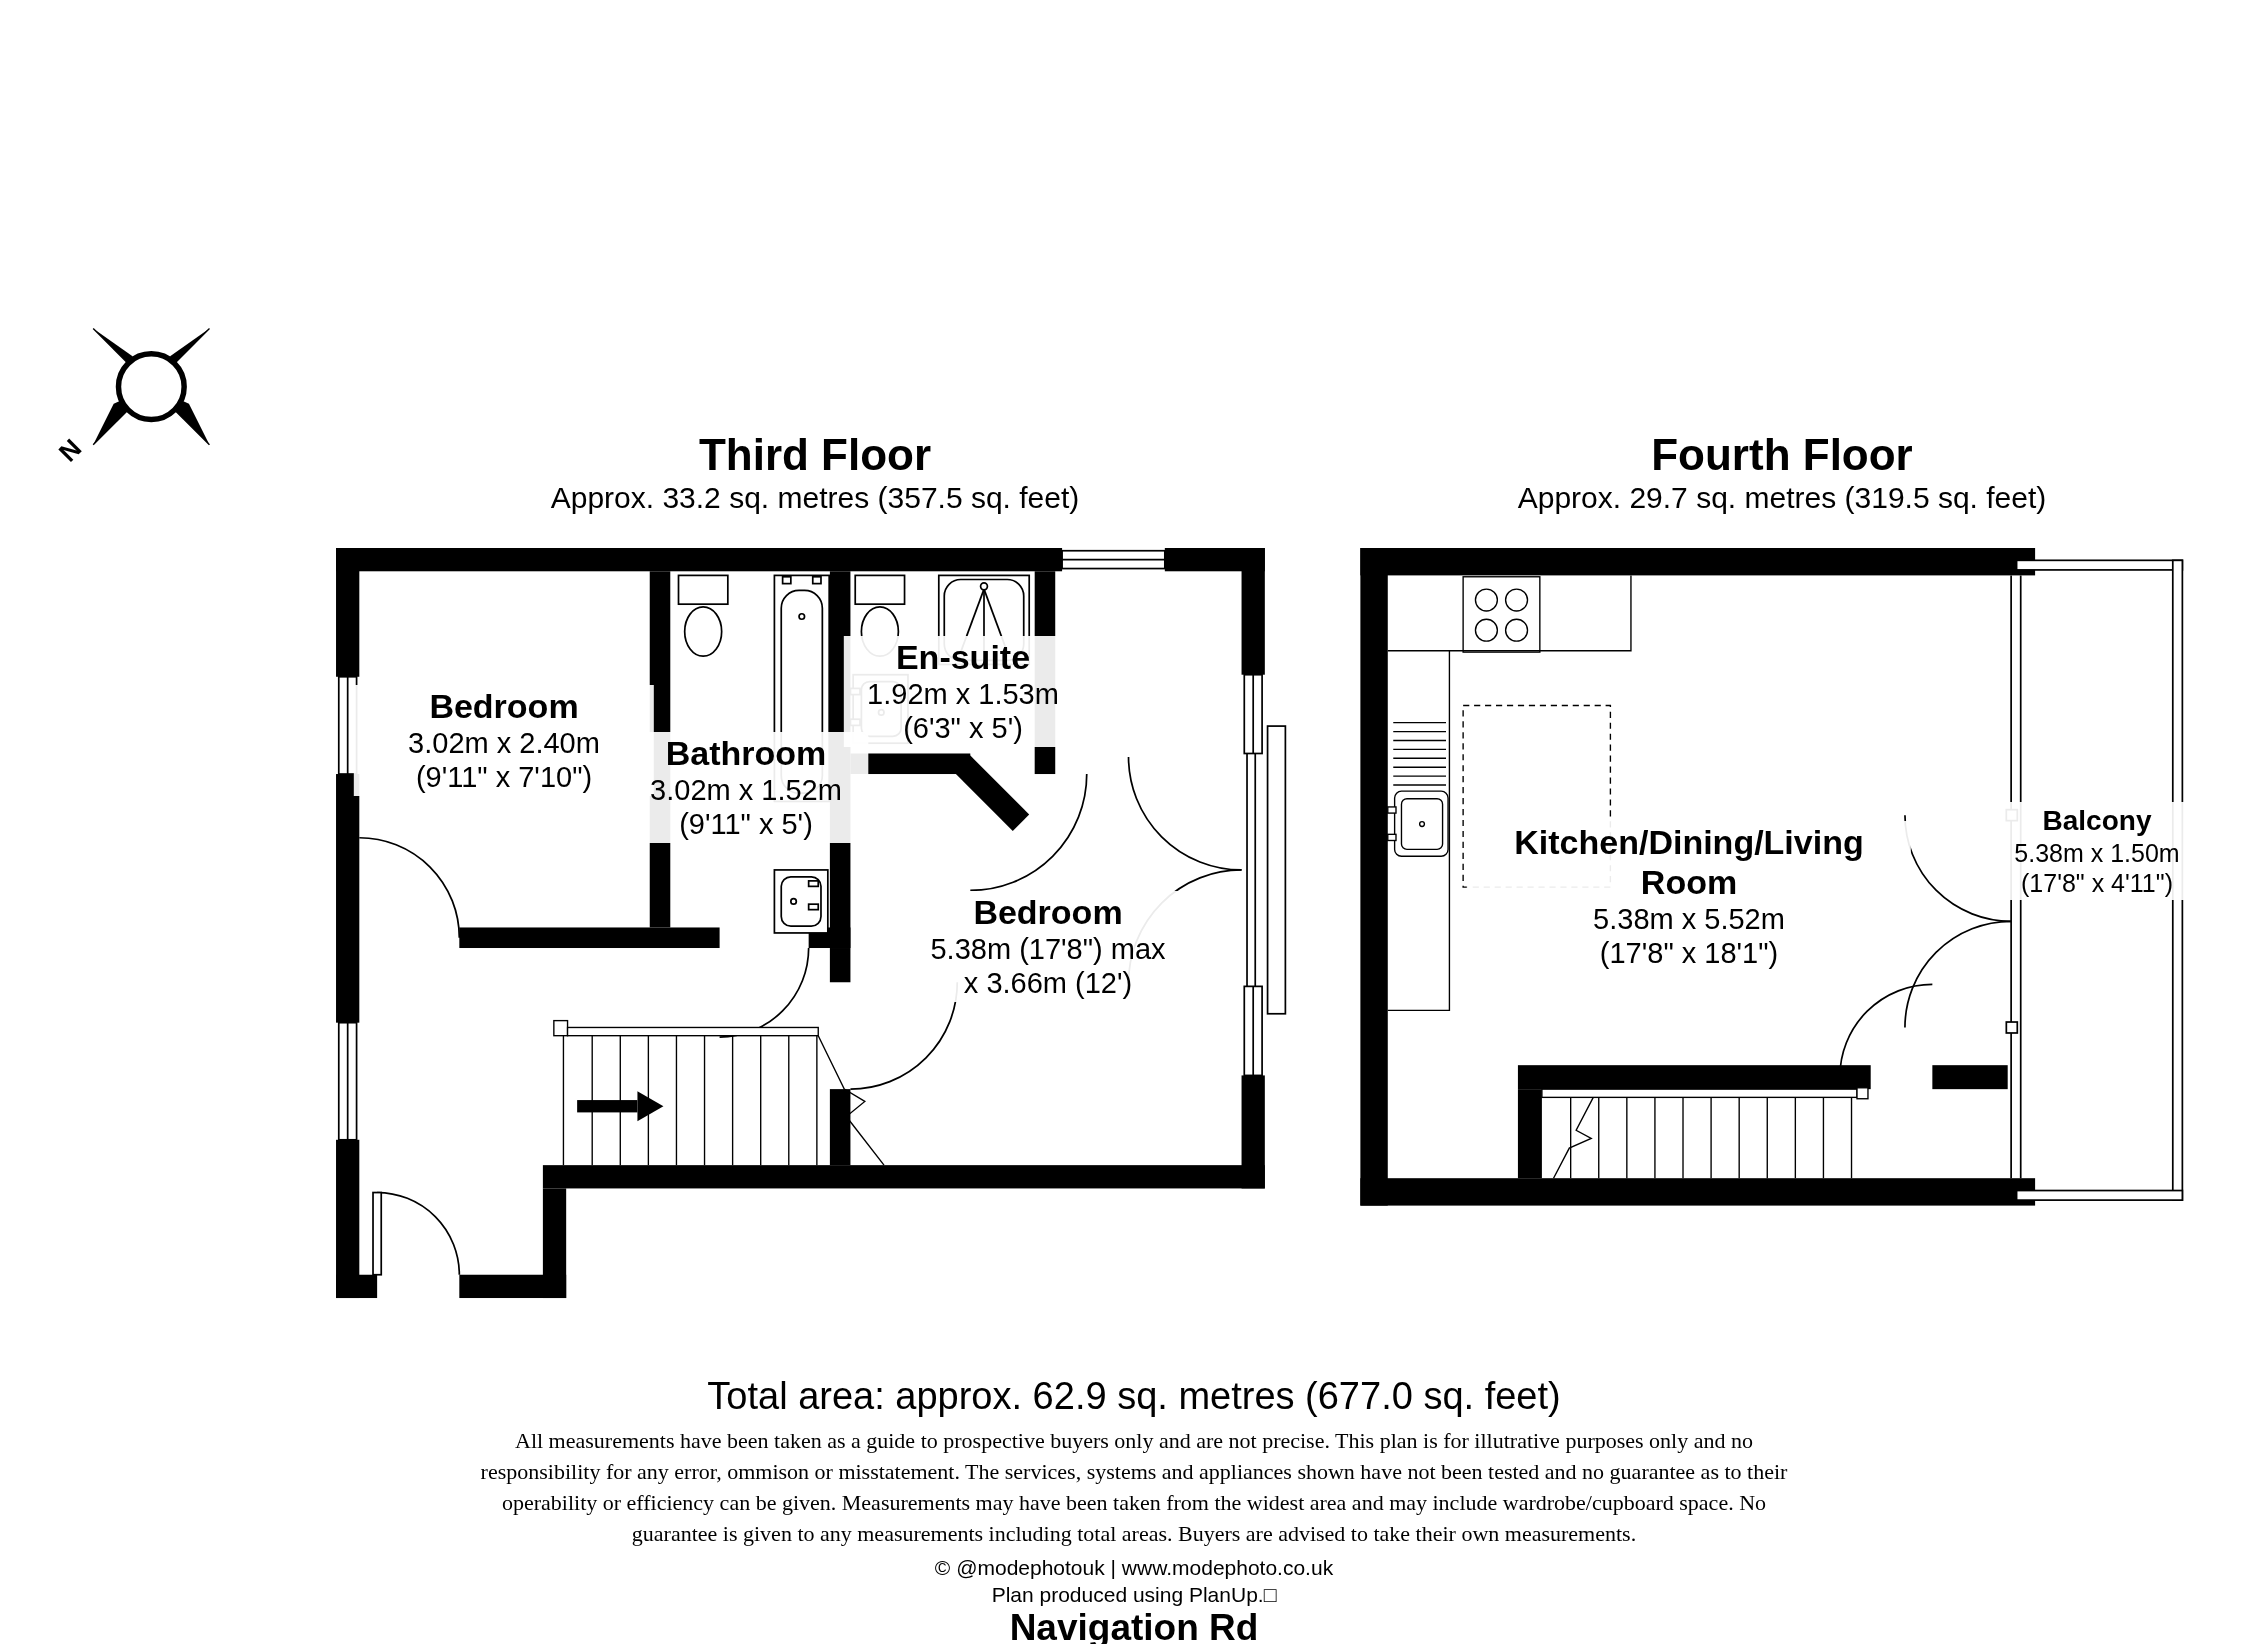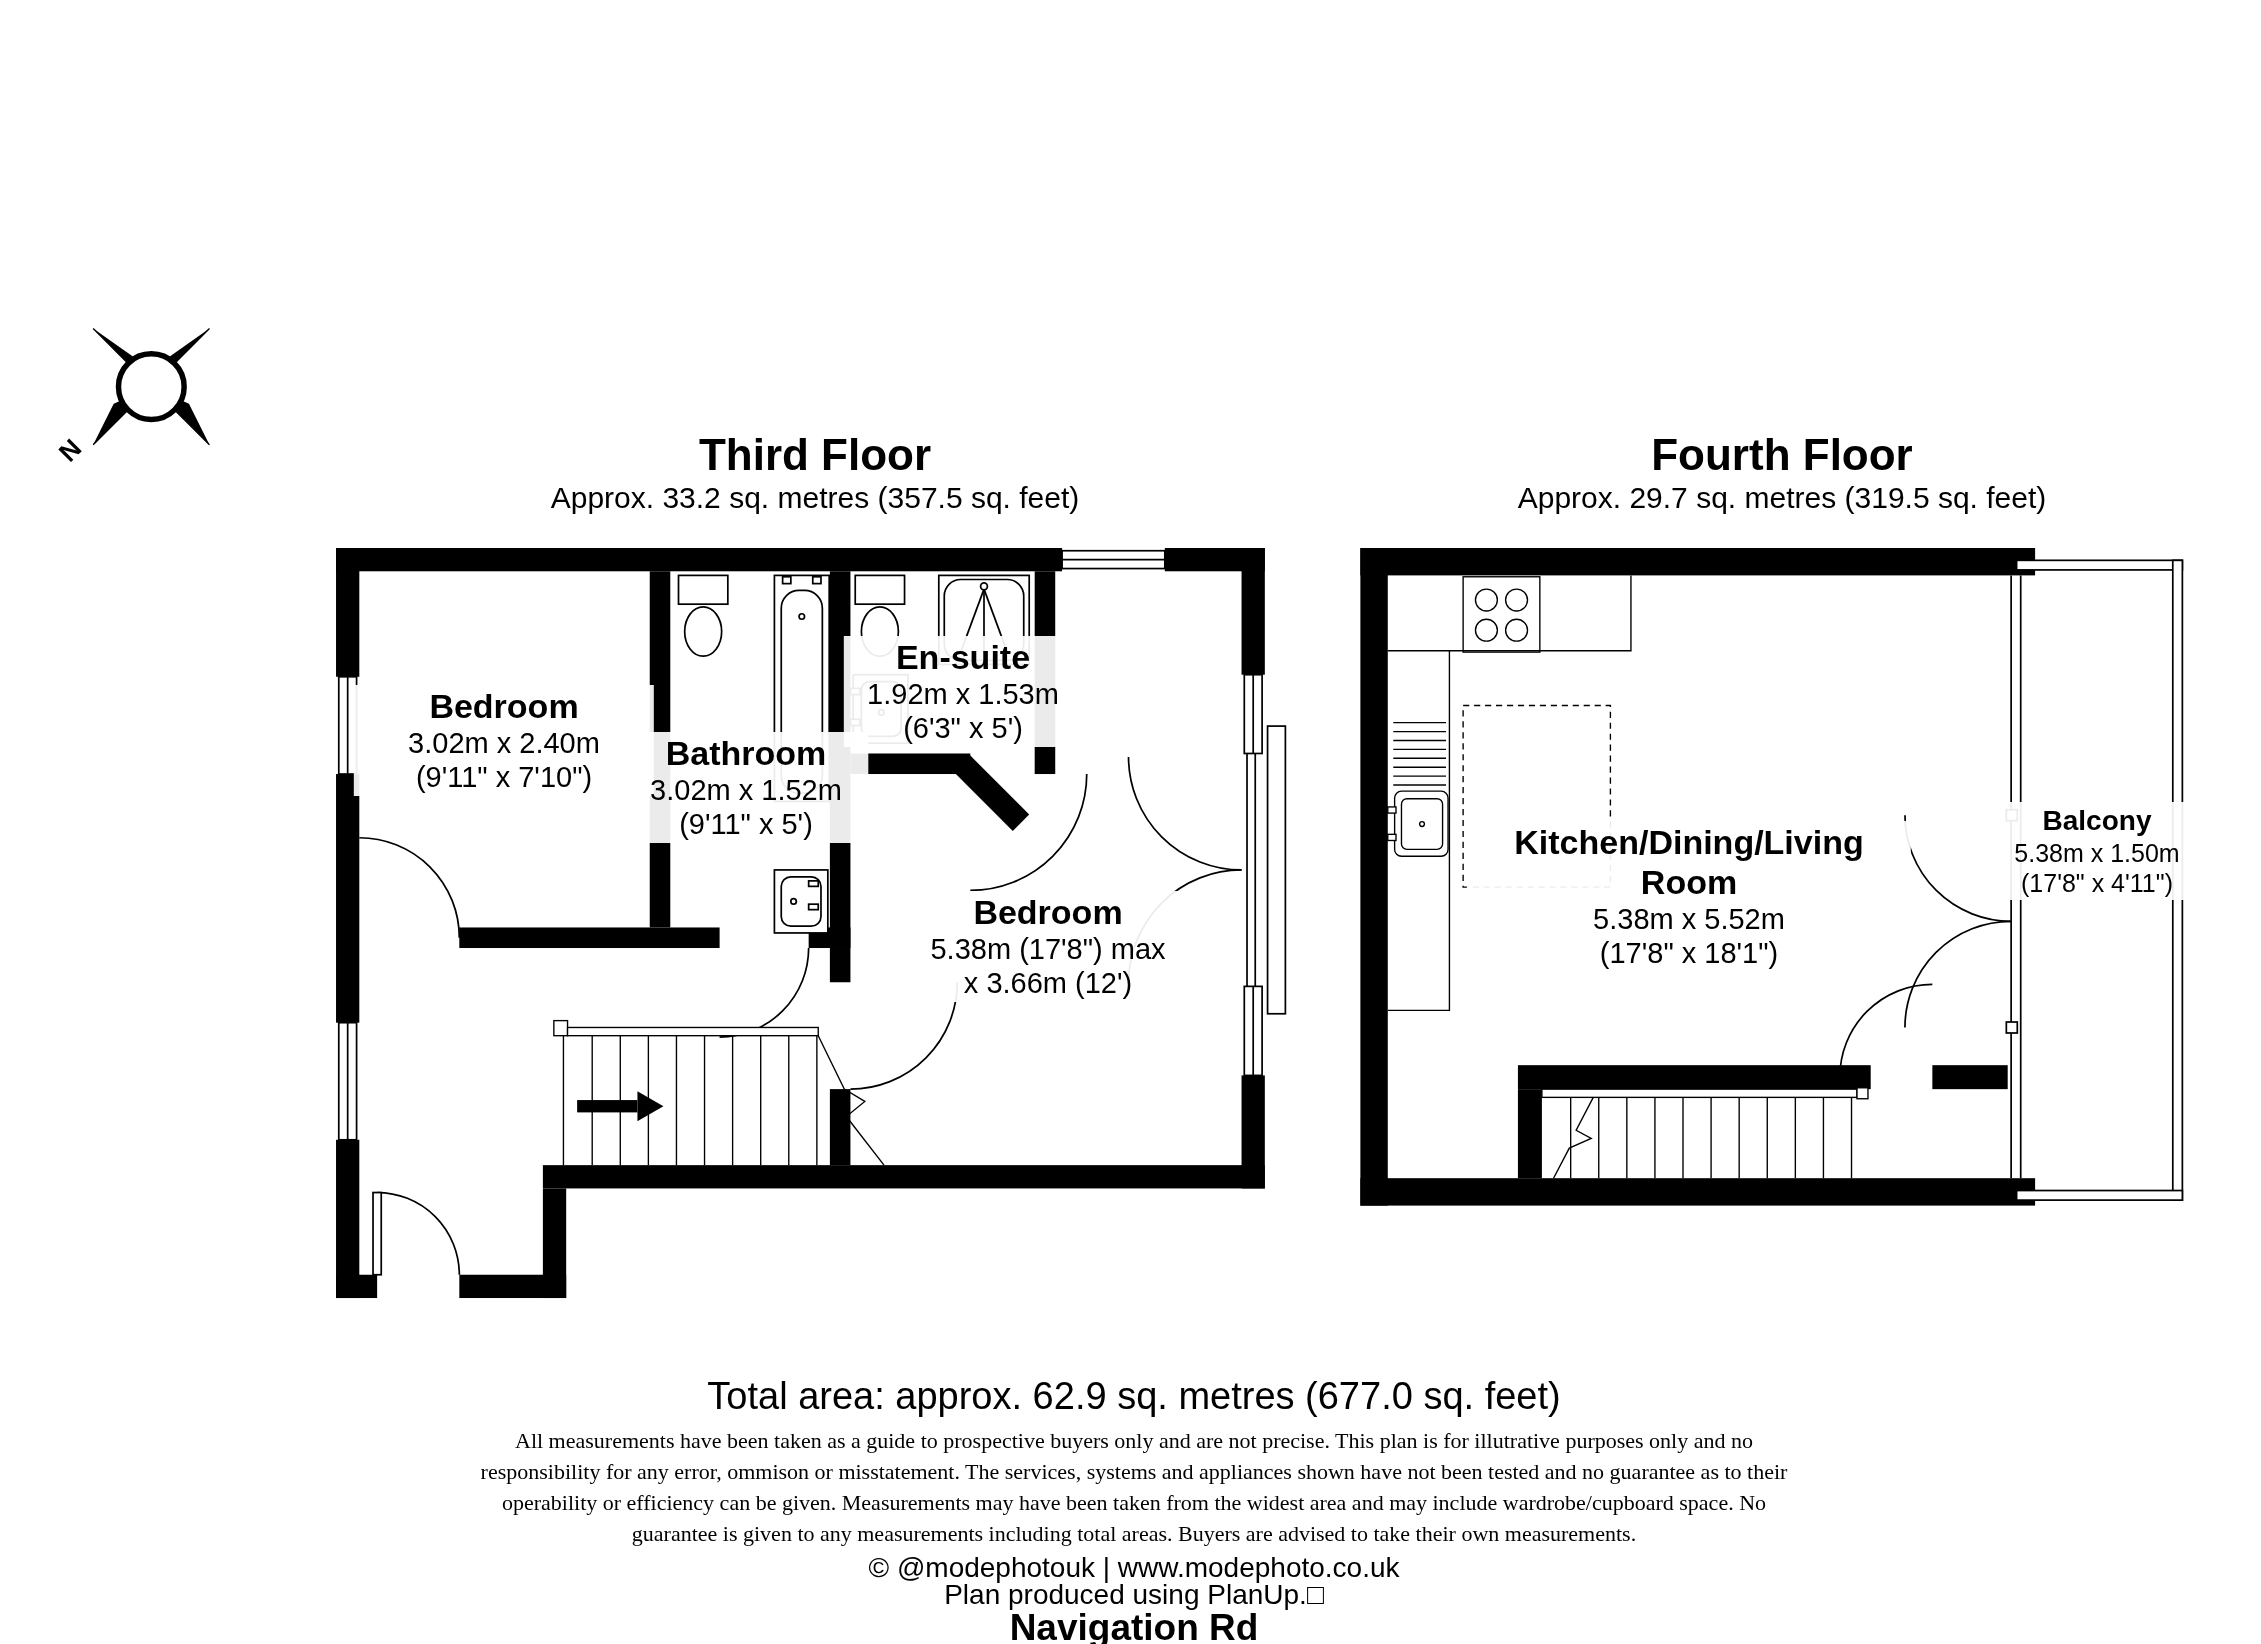--- a/index.html
+++ b/index.html
@@ -10,21 +10,21 @@
   .floor-title{text-align:center;white-space:nowrap;margin-top:8px;}
   .floor-title .t{font-size:44px;font-weight:bold;line-height:48px;}
   .floor-title .s{font-size:30px;line-height:38px;}
   .room-label{text-align:center;background:rgba(255,255,255,0.92);padding:1.4px 2.7px;}
   .room-label .rname{font-size:34px;font-weight:bold;line-height:40px;}
   .room-label .rdim{font-size:29px;line-height:34px;}
   .room-label.small .rname{font-size:28px;line-height:36px;}
   .room-label.small .rdim{font-size:25px;line-height:29.5px;}
   .total-area{font-size:38px;line-height:44px;text-align:center;white-space:nowrap;}
   .disclaimer{text-align:center;font-size:22px;line-height:31px;font-family:Liberation Serif, serif;}
-  .credits{text-align:center;font-size:28px;line-height:27px;}
+  .credits{text-align:center;font-size:21px;line-height:27px;}
   .address{font-size:37px;font-weight:bold;text-align:center;white-space:nowrap;}
   .north-label{font-size:26px;font-weight:bold;transform:rotate(-45deg);}
   svg{display:block;}
 </style>
 </head>
 <body>
 
 <div id="canvas">
 
   <div class="abs" style="left:69px;top:308px;width:192px;height:199px;">

